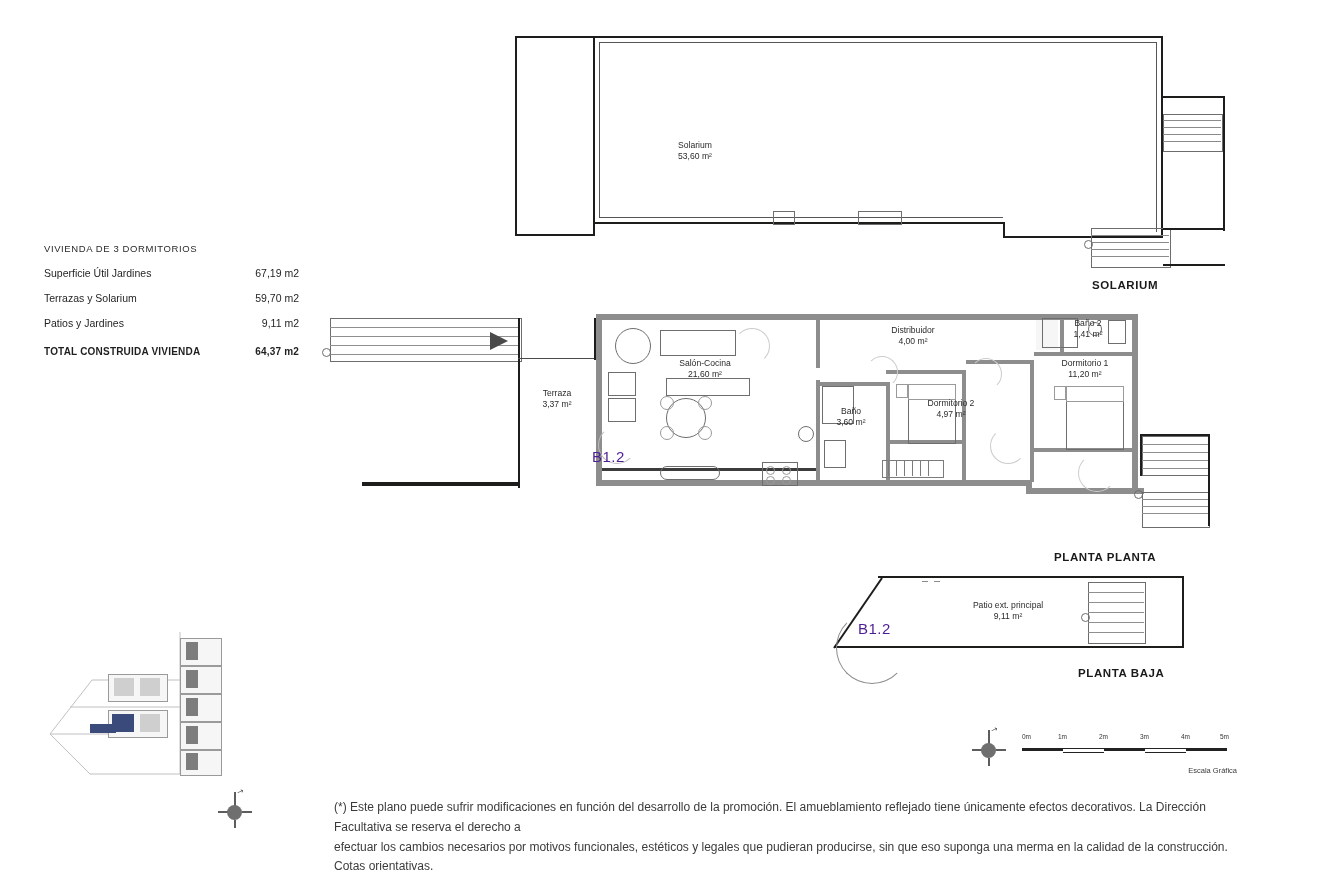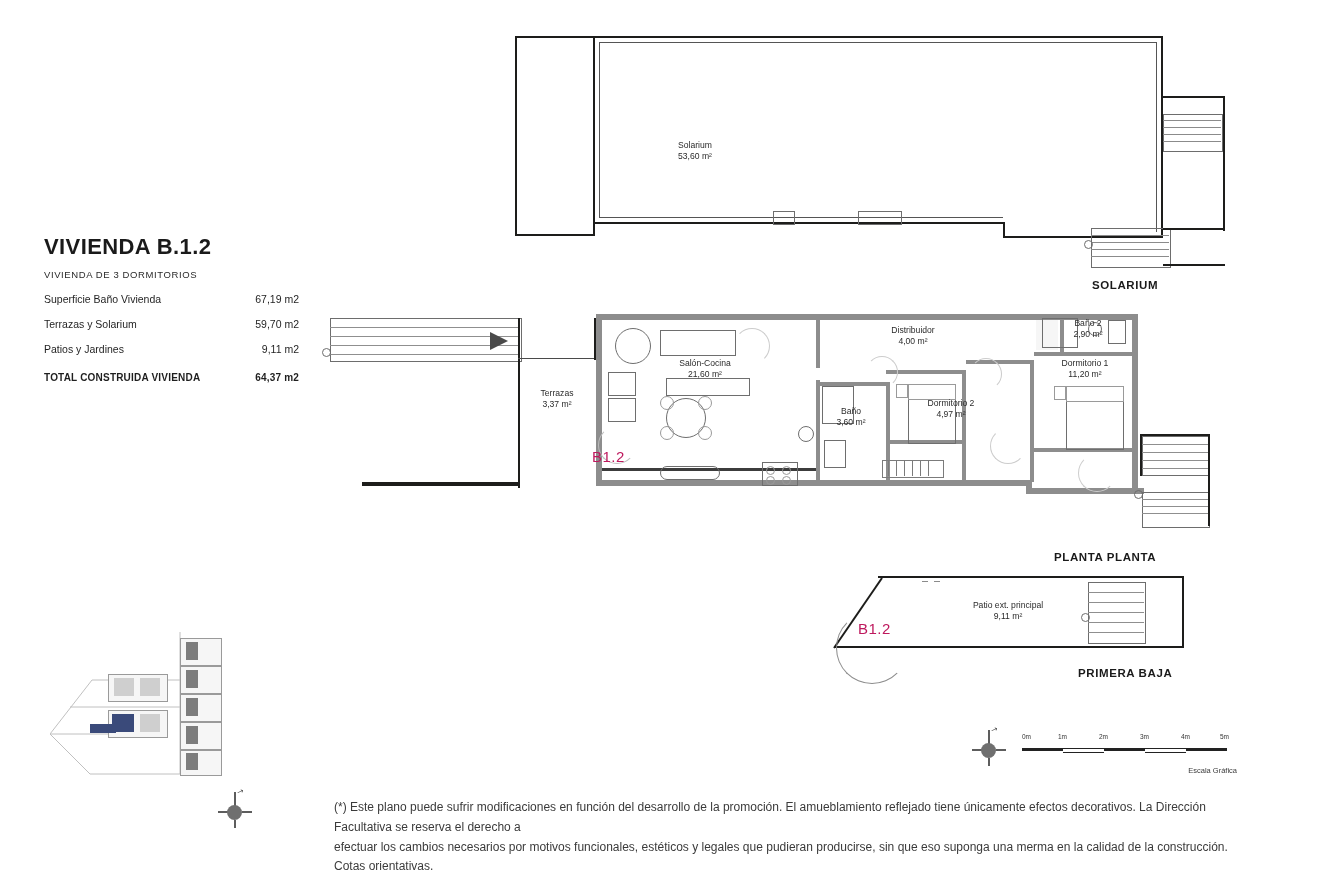--- a/index.html
+++ b/index.html
@@ -53,21 +53,21 @@
     font-size: 8.6px;
     text-align: center;
     color: #2b2b2b;
     line-height: 1.25;
     white-space: nowrap;
   }
   .room-label .rl-name { display: block; }
   .room-label .rl-area { display: block; }
   .big-code {
     font-size: 15px;
-    color: #be185d;
+    color: #4c1d95;
     letter-spacing: 0.5px;
   }
 
   
   .wall { background: #1d1d1b; }
   .wallgrey { background: #8d8d8d; }
   .thin { background: #2b2b2b; }
   .lightfill { background: #f2f2f2; }
 
   
@@ -149,25 +149,24 @@
     position: absolute;
     border: 1px solid #b0b0b0;
     border-radius: 50%;
     background: transparent;
   }
 </style>
 </head>
 <body>
 
 <div class="abs" id="title-block">
-  <div id="unit-title">VIVIENDA B.1.2</div>
   <div id="unit-subtitle">VIVIENDA DE 3 DORMITORIOS</div>
 
   <div class="spec-row">
-    <span class="lbl">Superficie Baño Vivienda</span>
+    <span class="lbl">Superficie Útil Jardines</span>
     <span class="val">67,19 m2</span>
   </div>
   <div class="spec-row">
     <span class="lbl">Terrazas y Solarium</span>
     <span class="val">59,70 m2</span>
   </div>
   <div class="spec-row">
     <span class="lbl">Patios y Jardines</span>
     <span class="val">9,11 m2</span>
   </div>
@@ -324,21 +323,21 @@
   <div class="abs" style="left:812px; top:192px; width:66px; height:34px; border:1px solid #6d6d6d;"></div>
   <div class="abs" style="left:812px; top:199px; width:66px; height:1px; background:#8f8f8f;"></div>
   <div class="abs" style="left:812px; top:206px; width:66px; height:1px; background:#8f8f8f;"></div>
   <div class="abs" style="left:812px; top:213px; width:66px; height:1px; background:#8f8f8f;"></div>
   <div class="abs circle" style="left:804px; top:190px; width:7px; height:7px; border:1px solid #6d6d6d;"></div>
   <div class="abs wall" style="left:878px; top:134px; width:2px; height:92px;"></div>
 
   <div class="abs big-code" style="left:262px; top:148px;">B1.2</div>
 
   <div class="abs room-label" style="left:188px; top:88px; width:78px;">
-    <span class="rl-name">Terrazas</span>
+    <span class="rl-name">Terraza</span>
     <span class="rl-area">3,37 m²</span>
   </div>
 
   <div class="abs room-label" style="left:320px; top:58px; width:110px;">
     <span class="rl-name">Salón-Cocina</span>
     <span class="rl-area">21,60 m²</span>
   </div>
 
   <div class="abs room-label" style="left:518px; top:25px; width:130px;">
     <span class="rl-name">Distribuidor</span>
@@ -350,21 +349,21 @@
     <span class="rl-area">3,60 m²</span>
   </div>
 
   <div class="abs room-label" style="left:575px; top:98px; width:92px;">
     <span class="rl-name">Dormitorio 2</span>
     <span class="rl-area">4,97 m²</span>
   </div>
 
   <div class="abs room-label" style="left:712px; top:18px; width:92px;">
     <span class="rl-name">Baño 2</span>
-    <span class="rl-area">2,90 m²</span>
+    <span class="rl-area">1,41 m²</span>
   </div>
 
   <div class="abs room-label" style="left:700px; top:58px; width:110px;">
     <span class="rl-name">Dormitorio 1</span>
     <span class="rl-area">11,20 m²</span>
   </div>
 </div>
 
 <div class="abs plan-caption" style="left:1054px; top:551px;">PLANTA PLANTA</div>
 
@@ -391,21 +390,21 @@
   <div class="abs circle" style="left:255px; top:41px; width:7px; height:7px; border:1px solid #6d6d6d;"></div>
 
   <div class="abs big-code" style="left:32px; top:48px;">B1.2</div>
 
   <div class="abs room-label" style="left:102px; top:28px; width:160px;">
     <span class="rl-name">Patio ext. principal</span>
     <span class="rl-area">9,11 m²</span>
   </div>
 </div>
 
-<div class="abs plan-caption" style="left:1078px; top:667px;">PRIMERA BAJA</div>
+<div class="abs plan-caption" style="left:1078px; top:667px;">PLANTA BAJA</div>
 
 <div class="abs" id="keyplan">
 
   <svg class="abs" style="left:0; top:0;" width="180" height="145">
     <line x1="0" y1="102" x2="42" y2="48" stroke="#c0c0c0" stroke-width="1"></line>
     <line x1="0" y1="102" x2="110" y2="102" stroke="#c0c0c0" stroke-width="1"></line>
     <line x1="42" y1="48" x2="130" y2="48" stroke="#c0c0c0" stroke-width="1"></line>
     <line x1="20" y1="75" x2="130" y2="75" stroke="#c0c0c0" stroke-width="1"></line>
     <line x1="0" y1="102" x2="40" y2="142" stroke="#c0c0c0" stroke-width="1"></line>
     <line x1="40" y1="142" x2="130" y2="142" stroke="#c0c0c0" stroke-width="1"></line>

